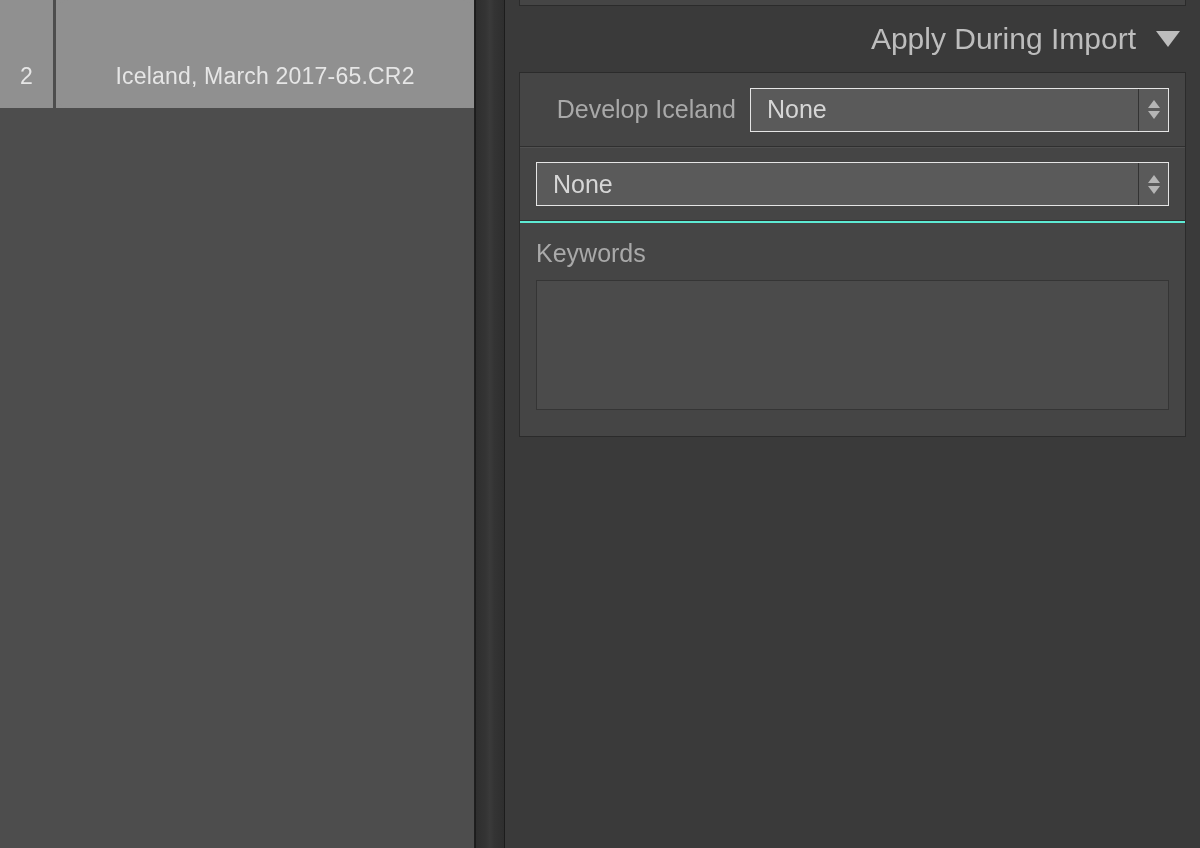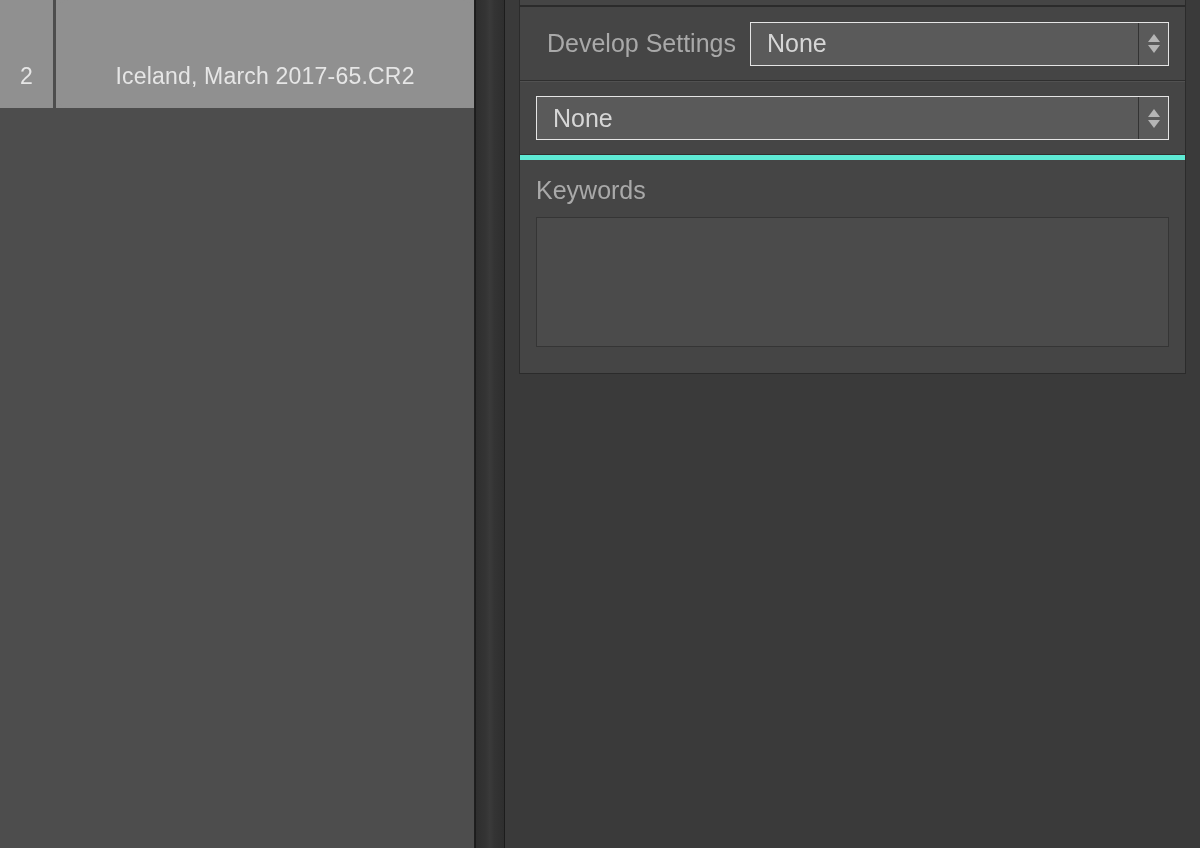--- a/index.html
+++ b/index.html
@@ -151,21 +151,21 @@
     }
     .stepper .arr-down {
       width: 0; height: 0;
       border-left: 6px solid transparent;
       border-right: 6px solid transparent;
       border-top: 8px solid #b5b5b5;
     }
 
     .keywords-section {
       padding: 16px 16px 22px 16px;
-      border-top: 5px solid #5eead4;
+      border-top: 2px solid #5eead4;
     }
     .keywords-label {
       font-size: 25px;
       color: #a9a9a9;
       margin-bottom: 12px;
     }
     .keywords-box {
       height: 130px;
       background: #4b4b4b;
       border: 1px solid #353535;
@@ -190,25 +190,29 @@
     </div>
   </div>
 </div>
 
 <div class="splitter"></div>
 
 <div class="right-panels">
 
   <div class="prev-panel-strip"></div>
 
+  <div class="panel-header">
+    <span class="panel-title-text">Apply During Import</span>
+    <span class="disclosure-triangle"></span>
+  </div>
 
   <div class="panel-body">
 
     <div class="panel-row">
-      <div class="row-label">Develop Settings</div>
+      <div class="row-label">Develop Iceland</div>
       <div class="lr-dropdown">
         <span class="lr-dropdown-text">None</span>
         <div class="stepper">
           <div class="arr-up"></div>
           <div class="arr-down"></div>
         </div>
       </div>
     </div>
 
     <div class="panel-row">

